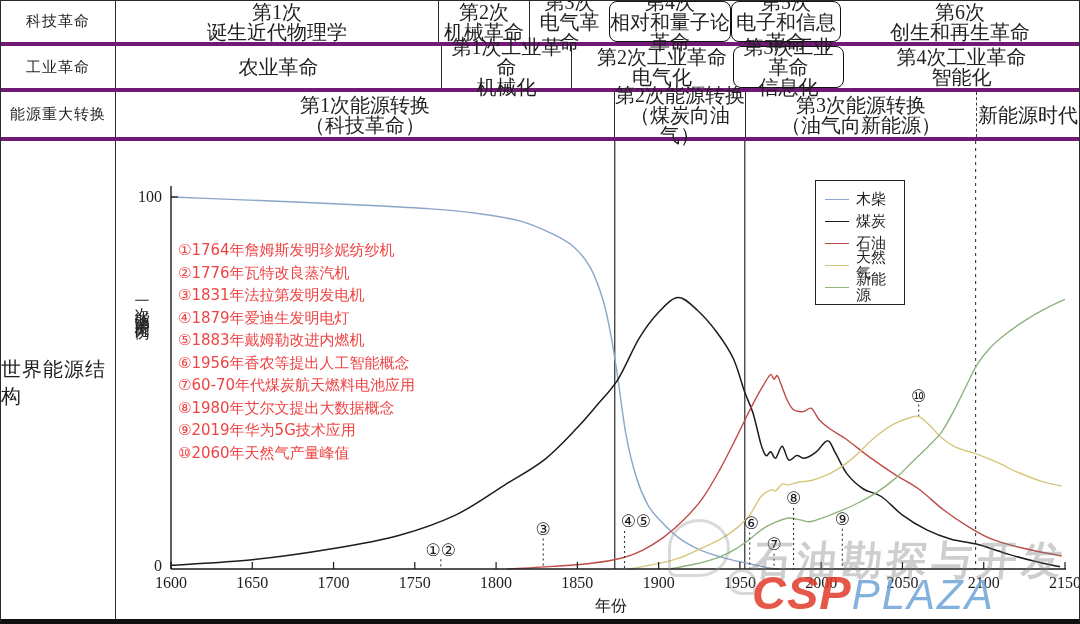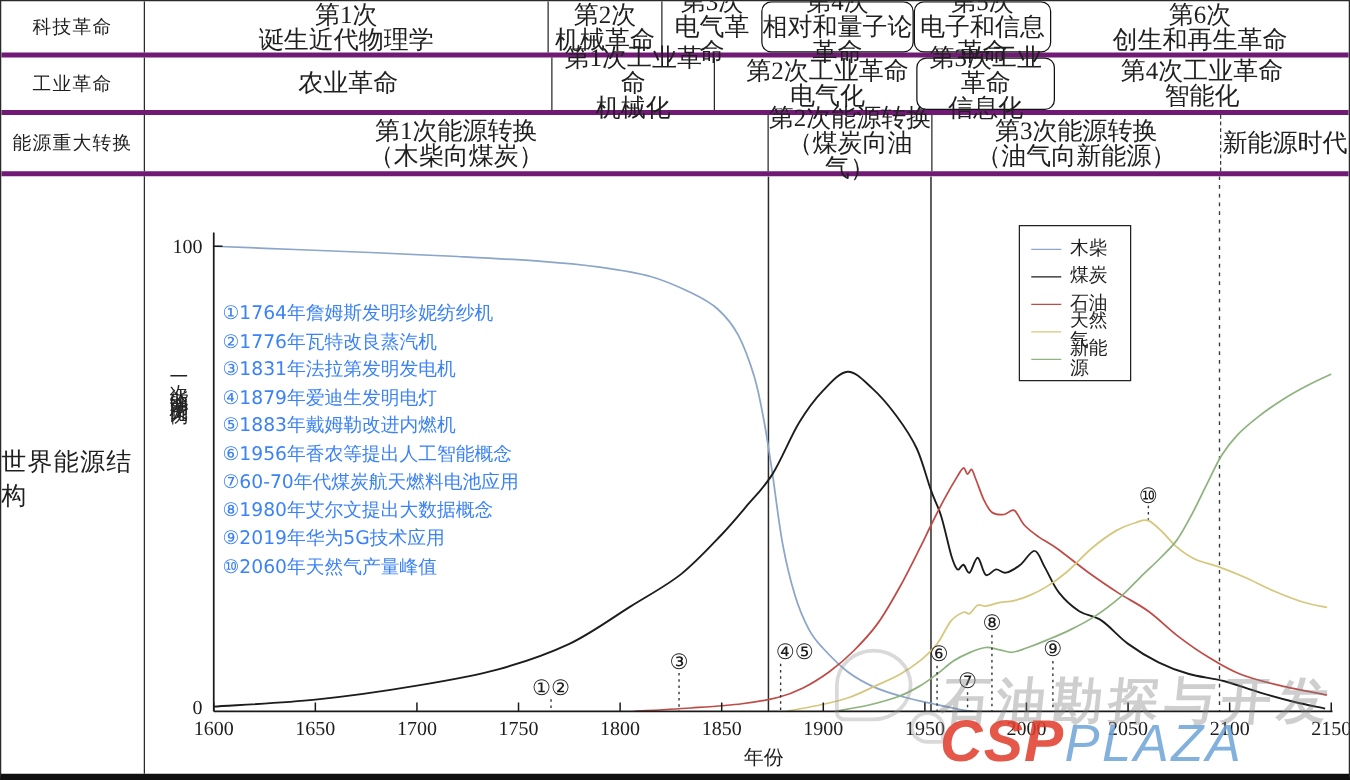--- a/index.html
+++ b/index.html
@@ -28,21 +28,21 @@
   }
   .chart-area{position:relative; flex:1; overflow:hidden;}
   .chart-area svg{position:absolute; left:0; top:0;}
   .ylabel{
     position:absolute; left:16px; top:152px;
     writing-mode:vertical-rl; text-orientation:upright;
     font-size:15px; letter-spacing:3px; color:#222;
   }
   .annotations{
     position:absolute; left:62px; top:98px; font-size:15px; line-height:22.5px;
-    white-space:nowrap; color:#3b82f6;
+    white-space:nowrap; color:#ef4444;
     font-family:"DejaVu Sans","Liberation Serif",serif;
   }
   .legend{
     position:absolute; left:699px; top:39px; width:90px; box-sizing:border-box;
     border:1.3px solid #222; background:#fff; padding:7px 9px 6px 9px;
   }
   .legend-item{display:flex; align-items:center; gap:7px; height:22px;}
   .legend-swatch{width:24px; height:0; border-top:1.7px solid #000; flex:0 0 24px;}
   .legend-label{font-size:15px; line-height:16px;}
   .wm-bubble{
@@ -98,21 +98,21 @@
 电气化</div>
     <div class="hcell boxed" style="width:111px;">第3次工业革命
 信息化</div>
     <div class="hcell" style="flex:1;">第4次工业革命
 智能化</div>
   </div>
 
   <div class="hrow" style="height:49px;">
     <div class="hlabel">能源重大转换</div>
     <div class="hcell" style="width:498px;">第1次能源转换
-（木柴向煤炭）</div>
+（科技革命）</div>
     <div class="hcell bl" style="width:131px;">第2次能源转换
 （煤炭向油气）</div>
     <div class="hcell bl" style="width:231px;">第3次能源转换
 （油气向新能源）</div>
     <div class="hcell bl-dash" style="flex:1;">新能源时代</div>
   </div>
 
   <div class="brow">
     <div class="side-label">世界能源结构</div>
     <div class="chart-area">

